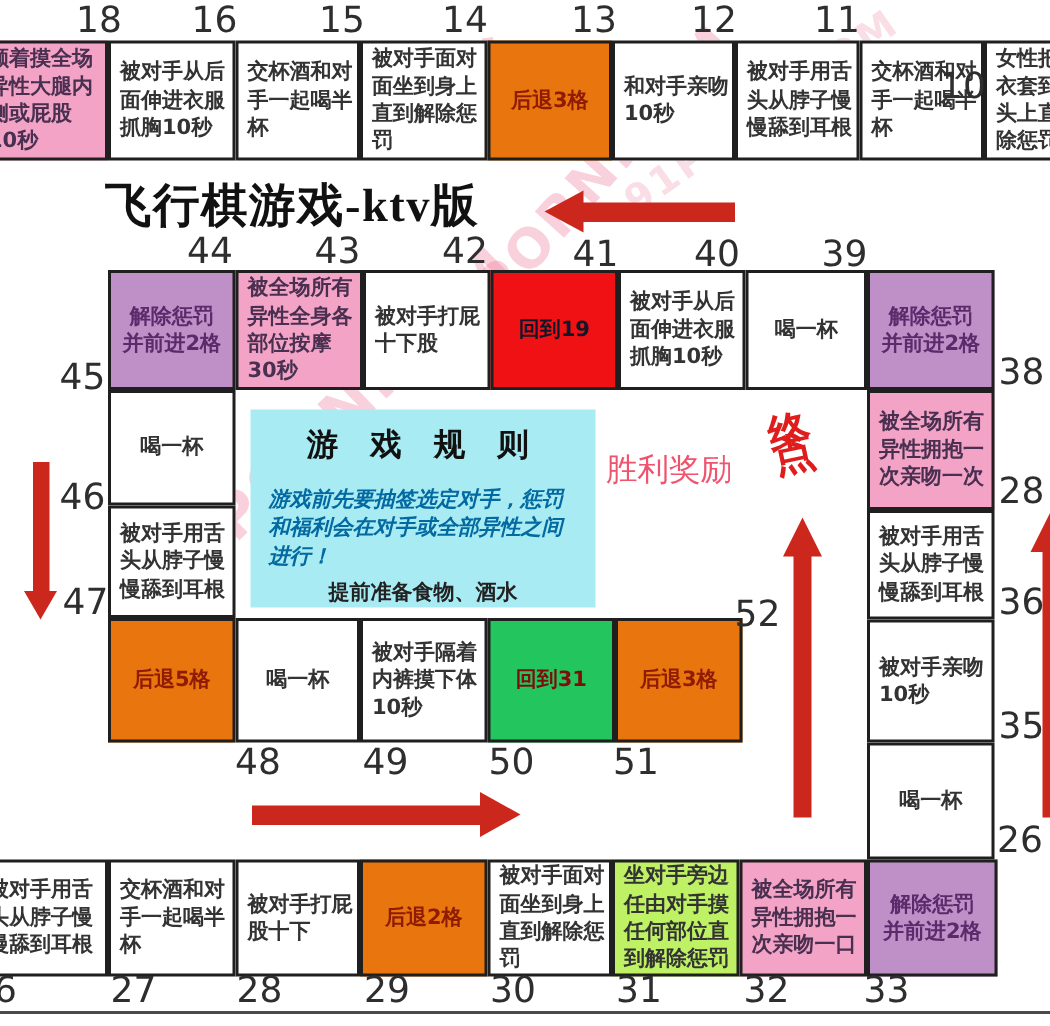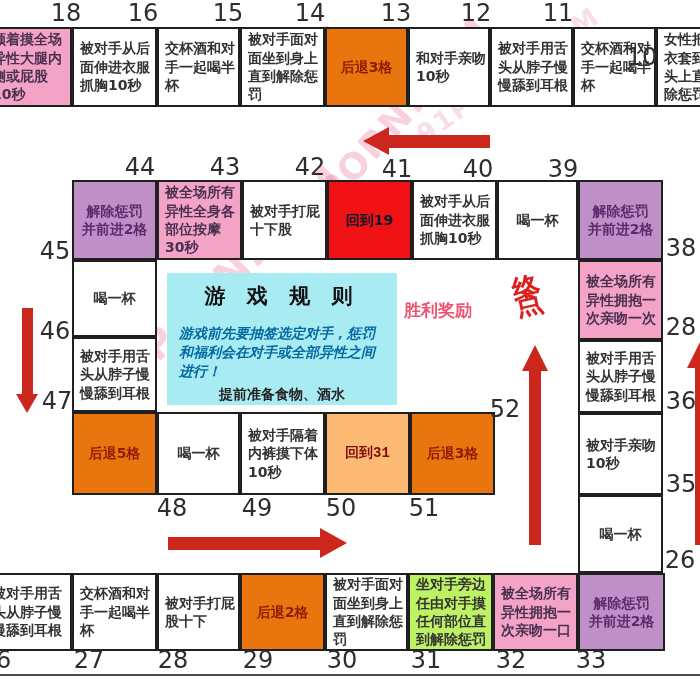--- a/index.html
+++ b/index.html
@@ -26,21 +26,21 @@
   .rules-box{
     position:absolute; left:167px; top:273px; width:230px; height:132px; background:#a9ebf3;
     box-sizing:border-box;
   }
   .rules-heading{ text-align:center; font-size:21px; font-weight:700; color:#111;
     letter-spacing:7px; margin-top:9px; }
   .rules-body{ font-size:14px; font-weight:700; color:#0369a1; line-height:19px;
     padding:0 0 0 12px; margin-top:14px; white-space:pre-line;font-style:italic; }
   .rules-note{ text-align:center; font-size:14px; font-weight:700; color:#222; margin-top:5px; }
   .victory-heading{
-    position:absolute; left:404px; top:299px; font-size:17px; font-weight:700;
+    position:absolute; left:404px; top:299px; font-size:21px; font-weight:400;
     color:#ef536e; white-space:nowrap;
   }
   .victory-box{
     position:absolute; left:408px; top:327px; width:84px; height:85px; background:#f7e400;
     box-sizing:border-box; font-size:13px; font-weight:700; color:#1e1e1e; line-height:16px;
     padding:2px 0 0 3px; white-space:pre-line;
   }
   .endpoint{
     position:absolute; left:502px; top:252px; writing-mode:vertical-rl;
     font-size:28px; font-weight:700; color:#e01d1d; letter-spacing:14px;
@@ -58,20 +58,21 @@
 </head>
 <body>
 
 <div id="stage">
 
   <span class="wm" style="left:90px;top:36px;font-size:30px;transform:rotate(-8deg);">91PORN.COM</span>
   <span class="wm" style="left:240px;top:110px;font-size:36px;transform:rotate(-48deg);">91PORN.COM</span>
   <span class="wm" style="left:60px;top:260px;font-size:40px;transform:rotate(-44deg);">91PORN.COM</span>
   <span class="wm" style="left:400px;top:60px;font-size:26px;transform:rotate(-35deg);color:rgba(236,115,150,0.24);">91PORN.COM</span>
 
+  <div class="board-title">飞行棋游戏-ktv版</div>
 
   <div id="board">
       <div class="cell l" style="left: -16px; top: 27px; width: 88px; height: 80px; background: rgb(243, 163, 198); color: rgb(74, 48, 80);">顺着摸全场
 异性大腿内
 侧或屁股
 10秒</div>
       <div class="cell l" style="left: 72px; top: 27px; width: 85px; height: 80px; background: rgb(255, 255, 255); color: rgb(51, 51, 51);">被对手从后
 面伸进衣服
 抓胸10秒</div>
       <div class="cell l" style="left: 157px; top: 27px; width: 83px; height: 80px; background: rgb(255, 255, 255); color: rgb(51, 51, 51);">交杯酒和对
@@ -120,21 +121,21 @@
       <div class="cell c" style="left: 578px; top: 495px; width: 85px; height: 78px; background: rgb(255, 255, 255); color: rgb(51, 51, 51);">喝一杯</div>
       <div class="cell c" style="left: 72px; top: 260px; width: 85px; height: 77px; background: rgb(255, 255, 255); color: rgb(51, 51, 51);">喝一杯</div>
       <div class="cell l" style="left: 72px; top: 337px; width: 85px; height: 75px; background: rgb(255, 255, 255); color: rgb(51, 51, 51);">被对手用舌
 头从脖子慢
 慢舔到耳根</div>
       <div class="cell c" style="left: 72px; top: 412px; width: 85px; height: 83px; background: rgb(232, 117, 13); color: rgb(143, 27, 3);">后退5格</div>
       <div class="cell c" style="left: 157px; top: 412px; width: 83px; height: 83px; background: rgb(255, 255, 255); color: rgb(51, 51, 51);">喝一杯</div>
       <div class="cell l" style="left: 240px; top: 412px; width: 85px; height: 83px; background: rgb(255, 255, 255); color: rgb(51, 51, 51);">被对手隔着
 内裤摸下体
 10秒</div>
-      <div class="cell c" style="left: 325px; top: 412px; width: 85px; height: 83px; background: #fdba74; color: rgb(126, 13, 11); font-family: Liberation Mono, monospace;">回到31</div>
+      <div class="cell c" style="left: 325px; top: 412px; width: 85px; height: 83px; background: #22c55e; color: rgb(126, 13, 11);">回到31</div>
       <div class="cell c" style="left: 410px; top: 412px; width: 85px; height: 83px; background: rgb(232, 117, 13); color: rgb(143, 27, 3);">后退3格</div>
       <div class="cell l" style="left: -16px; top: 573px; width: 88px; height: 78px; background: rgb(255, 255, 255); color: rgb(51, 51, 51);">被对手用舌
 头从脖子慢
 慢舔到耳根</div>
       <div class="cell l" style="left: 72px; top: 573px; width: 85px; height: 78px; background: rgb(255, 255, 255); color: rgb(51, 51, 51);">交杯酒和对
 手一起喝半
 杯</div>
       <div class="cell l" style="left: 157px; top: 573px; width: 83px; height: 78px; background: rgb(255, 255, 255); color: rgb(51, 51, 51);">被对手打屁
 股十下</div>
       <div class="cell c" style="left: 240px; top: 573px; width: 85px; height: 78px; background: rgb(232, 117, 13); color: rgb(143, 27, 3);">后退2格</div>

